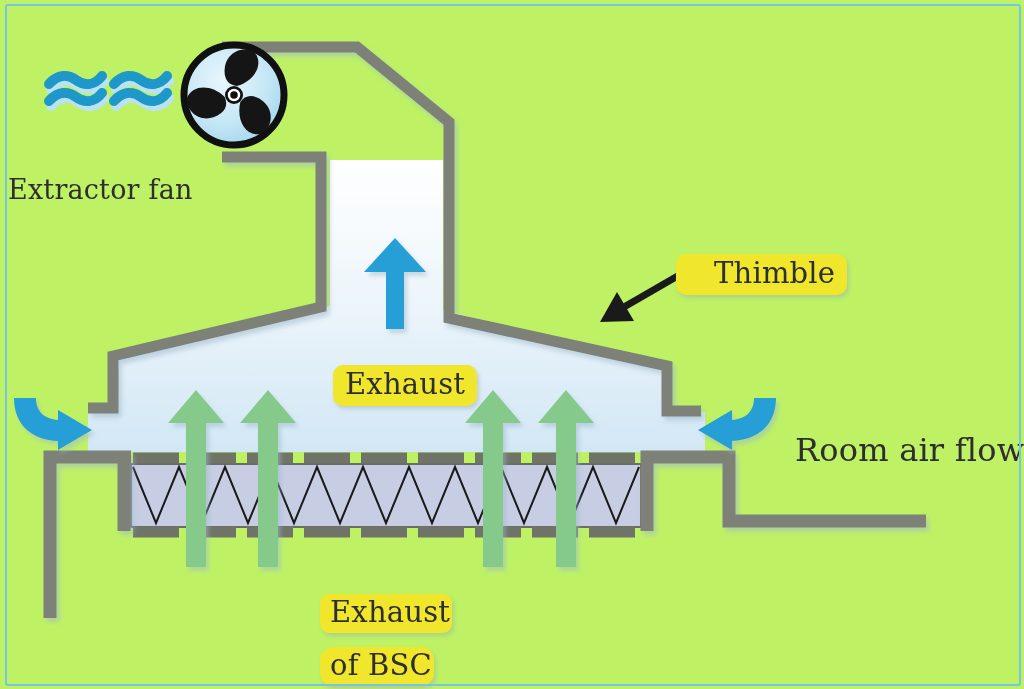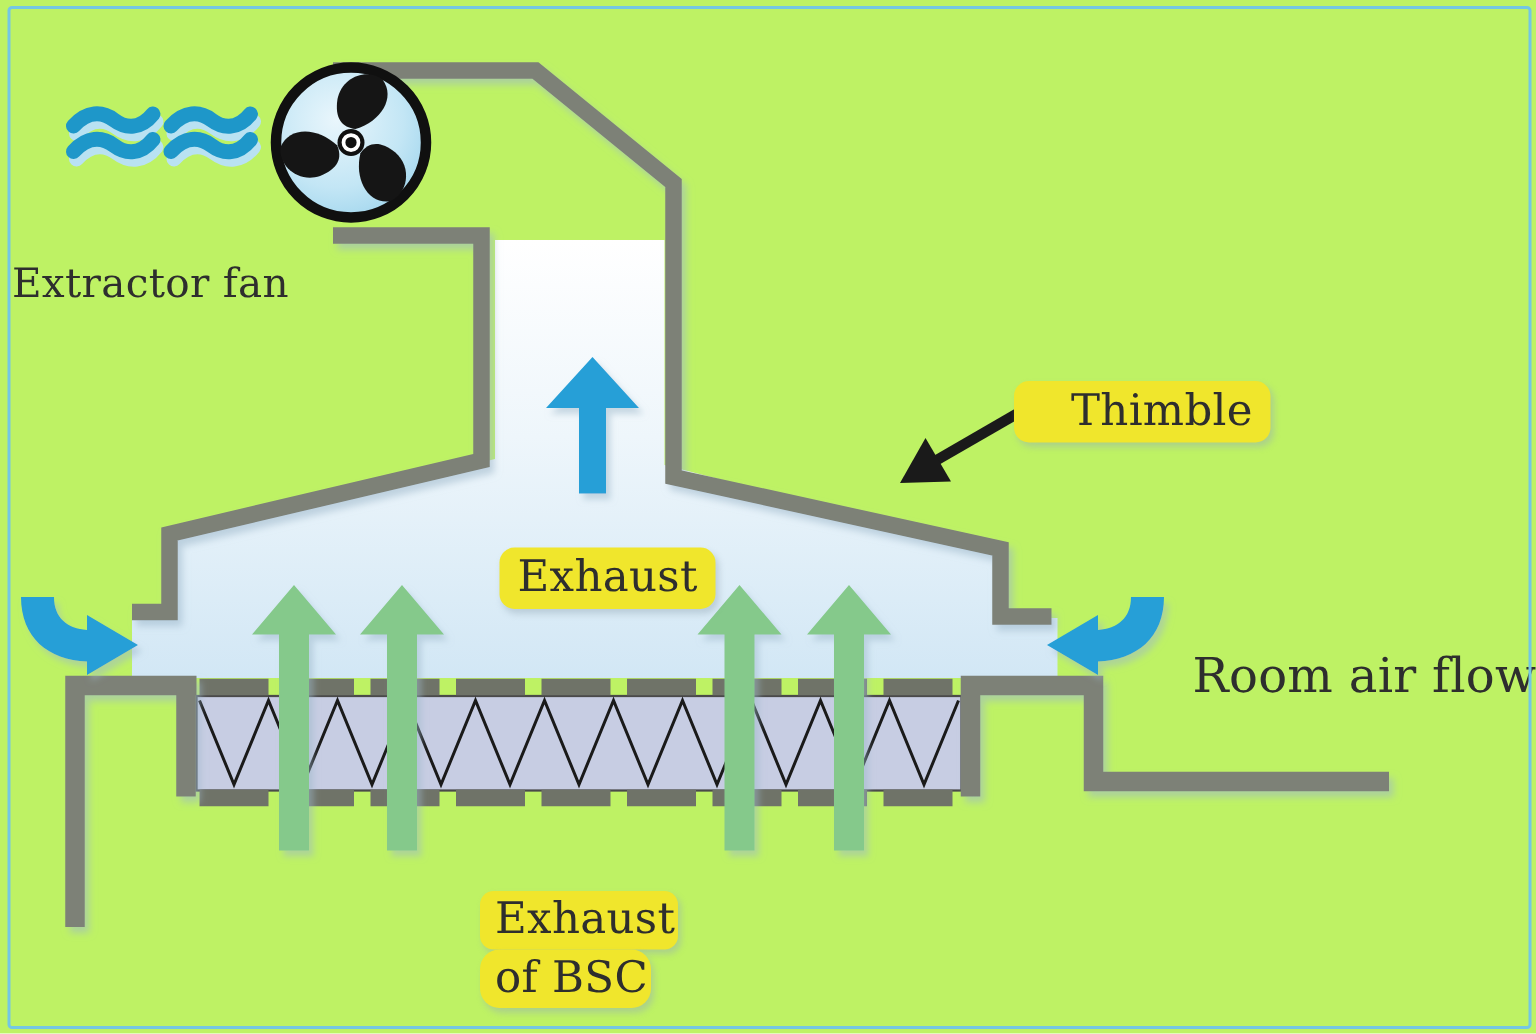--- a/index.html
+++ b/index.html
@@ -20,21 +20,21 @@
   .pill{
     background:#f0e62c;border-radius:10px;padding:2px 12px 5px 12px;
     font-size:29px;box-shadow:2px 3px 4px rgba(150,170,185,.45);
   }
   .two-line{font-size:32px;line-height:36px;margin-top:40px;}
   .stack span{
     display:block;width:max-content;background:#f0e62c;border-radius:9px;
     padding:1px 2px 4px 10px;font-size:29px;
     box-shadow:2px 3px 4px rgba(150,170,185,.45);
   }
-  .stack span + span{margin-top:0;border-radius:13px;}
+  .stack span + span{margin-top:14px;border-radius:13px;}
 </style>
 </head>
 <body>
 
 <div class="stage">
 
   <svg class="art" width="1024" height="689" viewBox="0 0 1024 689">
     <defs>
       <linearGradient id="canopyGrad" x1="0" y1="160" x2="0" y2="452" gradientUnits="userSpaceOnUse">
         <stop offset="0" stop-color="#ffffff"></stop>

